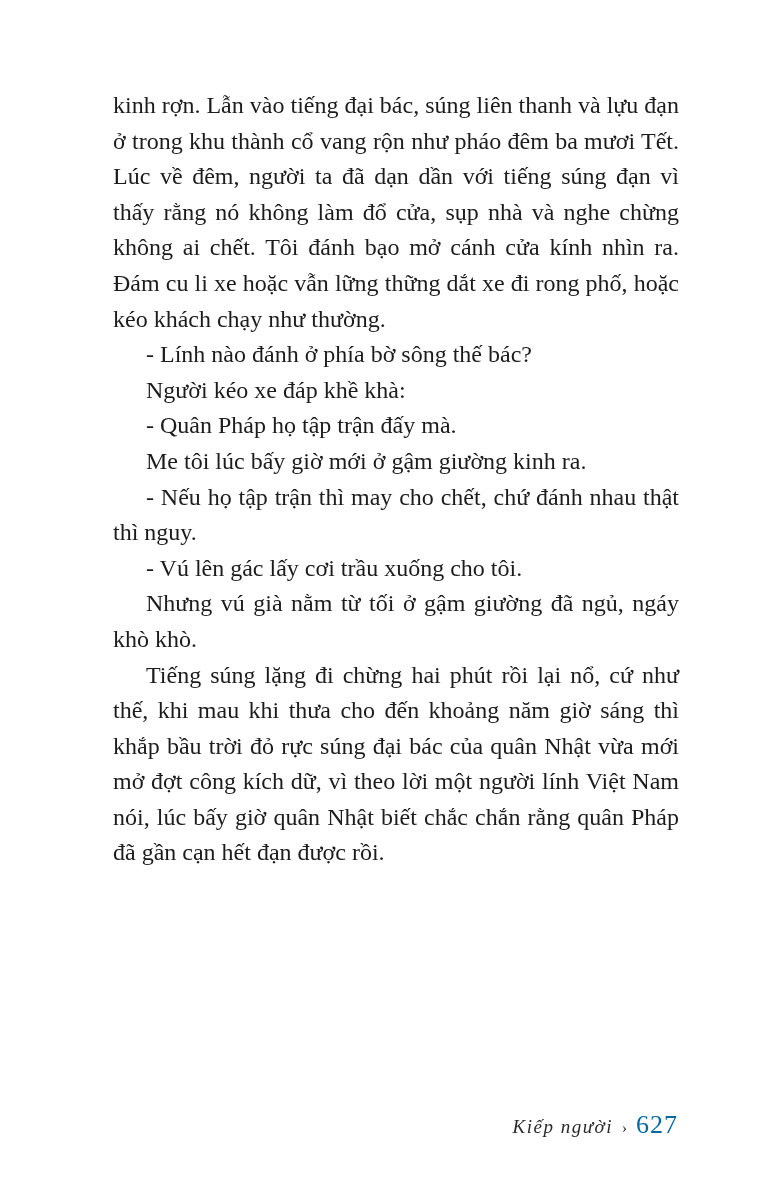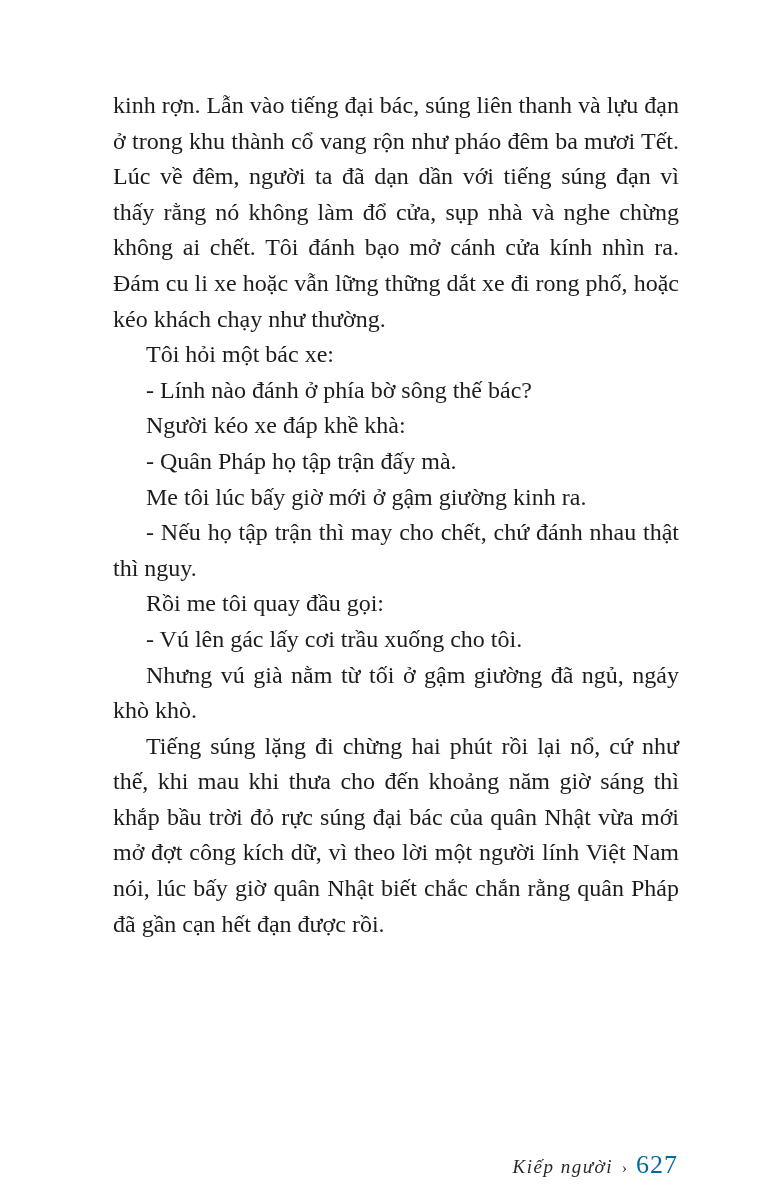--- a/index.html
+++ b/index.html
@@ -32,21 +32,20 @@
   .para.indent {
     text-indent: 33px;
   }
   .footer {
     position: absolute;
     top: 1110px;
     right: 101px;
     display: flex;
     align-items: baseline;
     white-space: nowrap;
-    margin-top: 40px;
   }
   .running-title {
     font-style: italic;
     font-size: 19px;
     letter-spacing: 1.5px;
     color: #2a2a2a;
   }
   .separator {
     font-size: 15px;
     margin: 0 9px;
@@ -57,27 +56,25 @@
     letter-spacing: 1px;
     color: #0369a1;
   }
 </style>
 </head>
 <body>
 
 <div class="page">
   <div class="text-block" id="text-block">
       <p class="para">kinh rợn. Lẫn vào tiếng đại bác, súng liên thanh và lựu đạn ở trong khu thành cổ vang rộn như pháo đêm ba mươi Tết. Lúc về đêm, người ta đã dạn dần với tiếng súng đạn vì thấy rằng nó không làm đổ cửa, sụp nhà và nghe chừng không ai chết. Tôi đánh bạo mở cánh cửa kính nhìn ra. Đám cu li xe hoặc vẫn lững thững dắt xe đi rong phố, hoặc kéo khách chạy như thường.</p>
-      <p class="para indent">Tôi hỏi một bác xe:</p>
       <p class="para indent">- Lính nào đánh ở phía bờ sông thế bác?</p>
       <p class="para indent">Người kéo xe đáp khề khà:</p>
       <p class="para indent">- Quân Pháp họ tập trận đấy mà.</p>
       <p class="para indent">Me tôi lúc bấy giờ mới ở gậm giường kinh ra.</p>
       <p class="para indent">- Nếu họ tập trận thì may cho chết, chứ đánh nhau thật thì nguy.</p>
-      <p class="para indent">Rồi me tôi quay đầu gọi:</p>
       <p class="para indent">- Vú lên gác lấy cơi trầu xuống cho tôi.</p>
       <p class="para indent">Nhưng vú già nằm từ tối ở gậm giường đã ngủ, ngáy khò khò.</p>
       <p class="para indent">Tiếng súng lặng đi chừng hai phút rồi lại nổ, cứ như thế, khi mau khi thưa cho đến khoảng năm giờ sáng thì khắp bầu trời đỏ rực súng đại bác của quân Nhật vừa mới mở đợt công kích dữ, vì theo lời một người lính Việt Nam nói, lúc bấy giờ quân Nhật biết chắc chắn rằng quân Pháp đã gần cạn hết đạn được rồi.</p>
     </div>
   <div class="footer">
     <span class="running-title">Kiếp người</span>
     <span class="separator">›</span>
     <span class="page-number">627</span>
   </div>
 </div>

